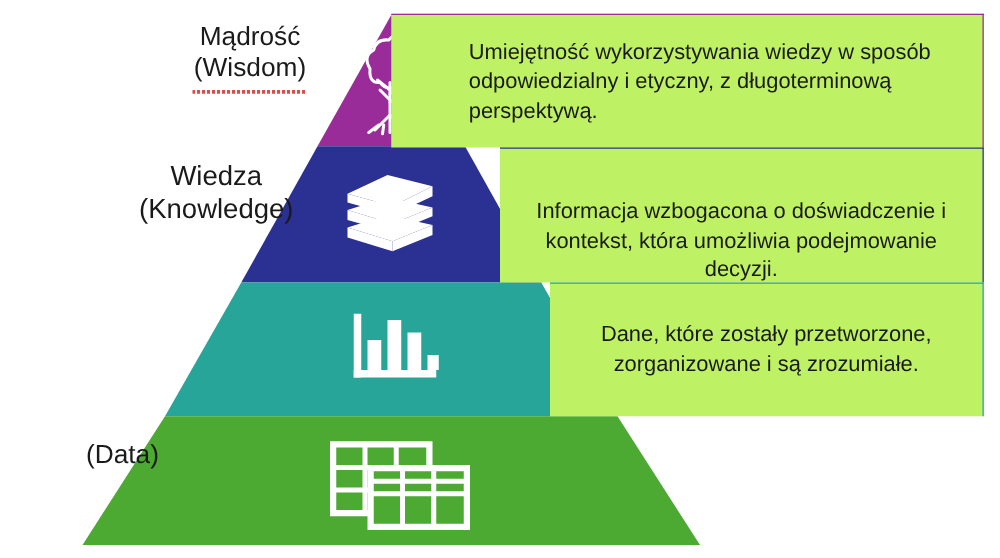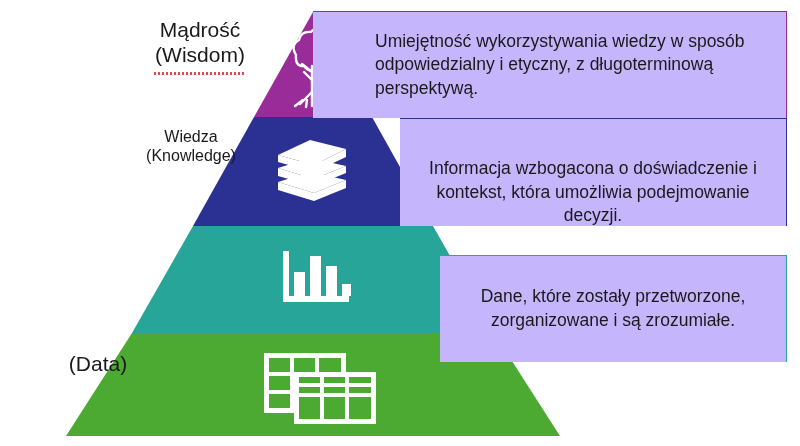--- a/index.html
+++ b/index.html
@@ -20,35 +20,35 @@
     position:absolute;
     text-align:center;
     color:#1a1a1a;
     line-height:1.18;
     white-space:nowrap;
   }
   .tier-label .native{display:block;}
   .tier-label .english{display:block;}
 
   #label-wisdom{left:120px;top:18px;width:160px;font-size:21px;}
-  #label-knowledge{left:96px;top:128px;width:190px;font-size:16px;}
+  #label-knowledge{left:78px;top:128px;width:190px;font-size:22px;}
   #label-information{left:8px;top:235px;width:200px;font-size:21px;}
   #label-data{left:8px;top:352px;width:180px;font-size:21px;}
 
   
   .squiggle{
     position:absolute;
     height:3px;
     background:repeating-linear-gradient(90deg,#e04a4a 0 2px,transparent 2px 4px);
   }
 
   
   .panel{
     position:absolute;
-    background:#c4b5fd;
+    background:#bef264;
     box-sizing:border-box;
     display:flex;
     align-items:center;
     justify-content:center;
   }
   .panel-text{
     color:#1a1a1a;
     font-size:17.5px;
     line-height:1.35;
     padding:0 12px;
@@ -57,21 +57,21 @@
 
   #panel-wisdom{left:313px;top:11px;width:474px;height:107px;
     border-top:1.6px solid #9A2C9A;border-right:1.6px solid #9A2C9A;}
   #panel-wisdom .panel-text{text-align:left;padding-left:62px;padding-right:16px;}
 
   #panel-knowledge{left:400px;top:118px;width:387px;height:108px;
     border-top:1.6px solid #2B3192;border-right:1.6px solid #2B3192;}
   #panel-knowledge .panel-text{text-align:center;margin-top:40px;}
 
   #panel-information{left:440px;top:226px;width:347px;height:107px;
-    border-top:1.6px solid #27A598;border-right:1.6px solid #27A598;margin-top:29px;}
+    border-top:1.6px solid #27A598;border-right:1.6px solid #27A598;}
   #panel-information .panel-text{text-align:center;}
 
   #panel-data{left:560px;top:333px;width:227px;height:104px;
     border-top:1.6px solid #6FB24A;border-right:1.6px solid #6FB24A;
     border-bottom:1.6px solid #6FB24A;}
   #panel-data .panel-text{text-align:center;}
 </style>
 </head>
 <body>
 

